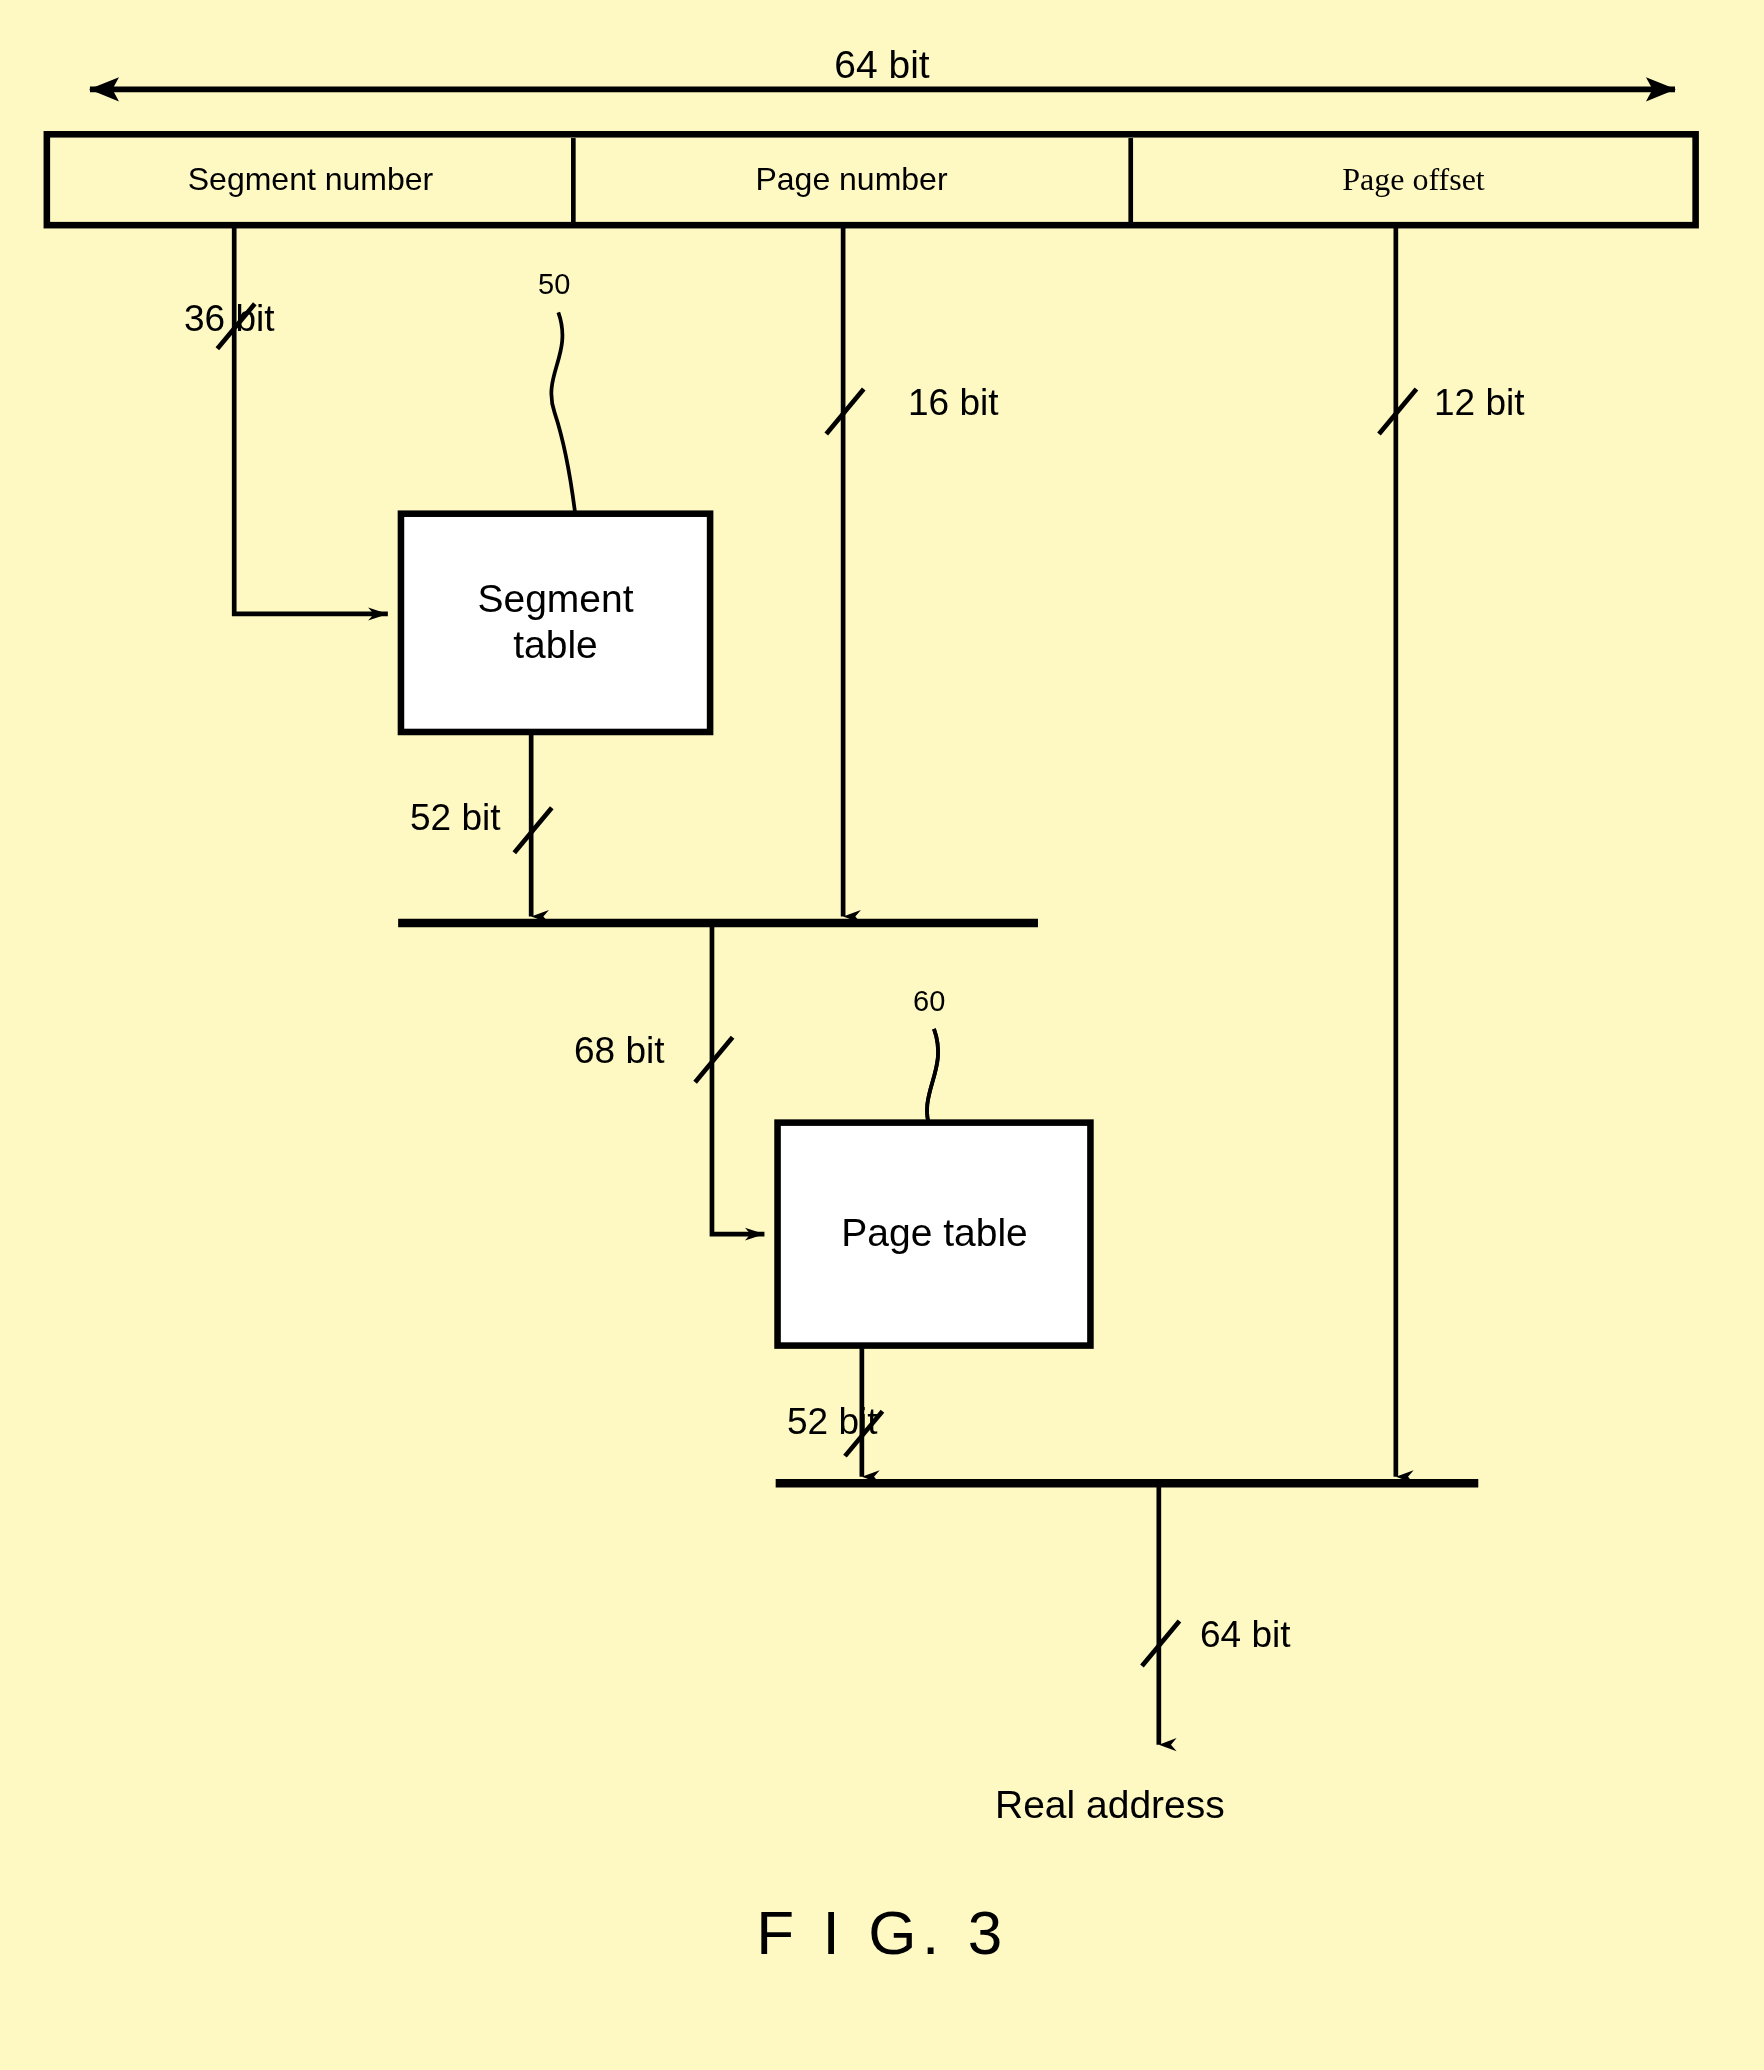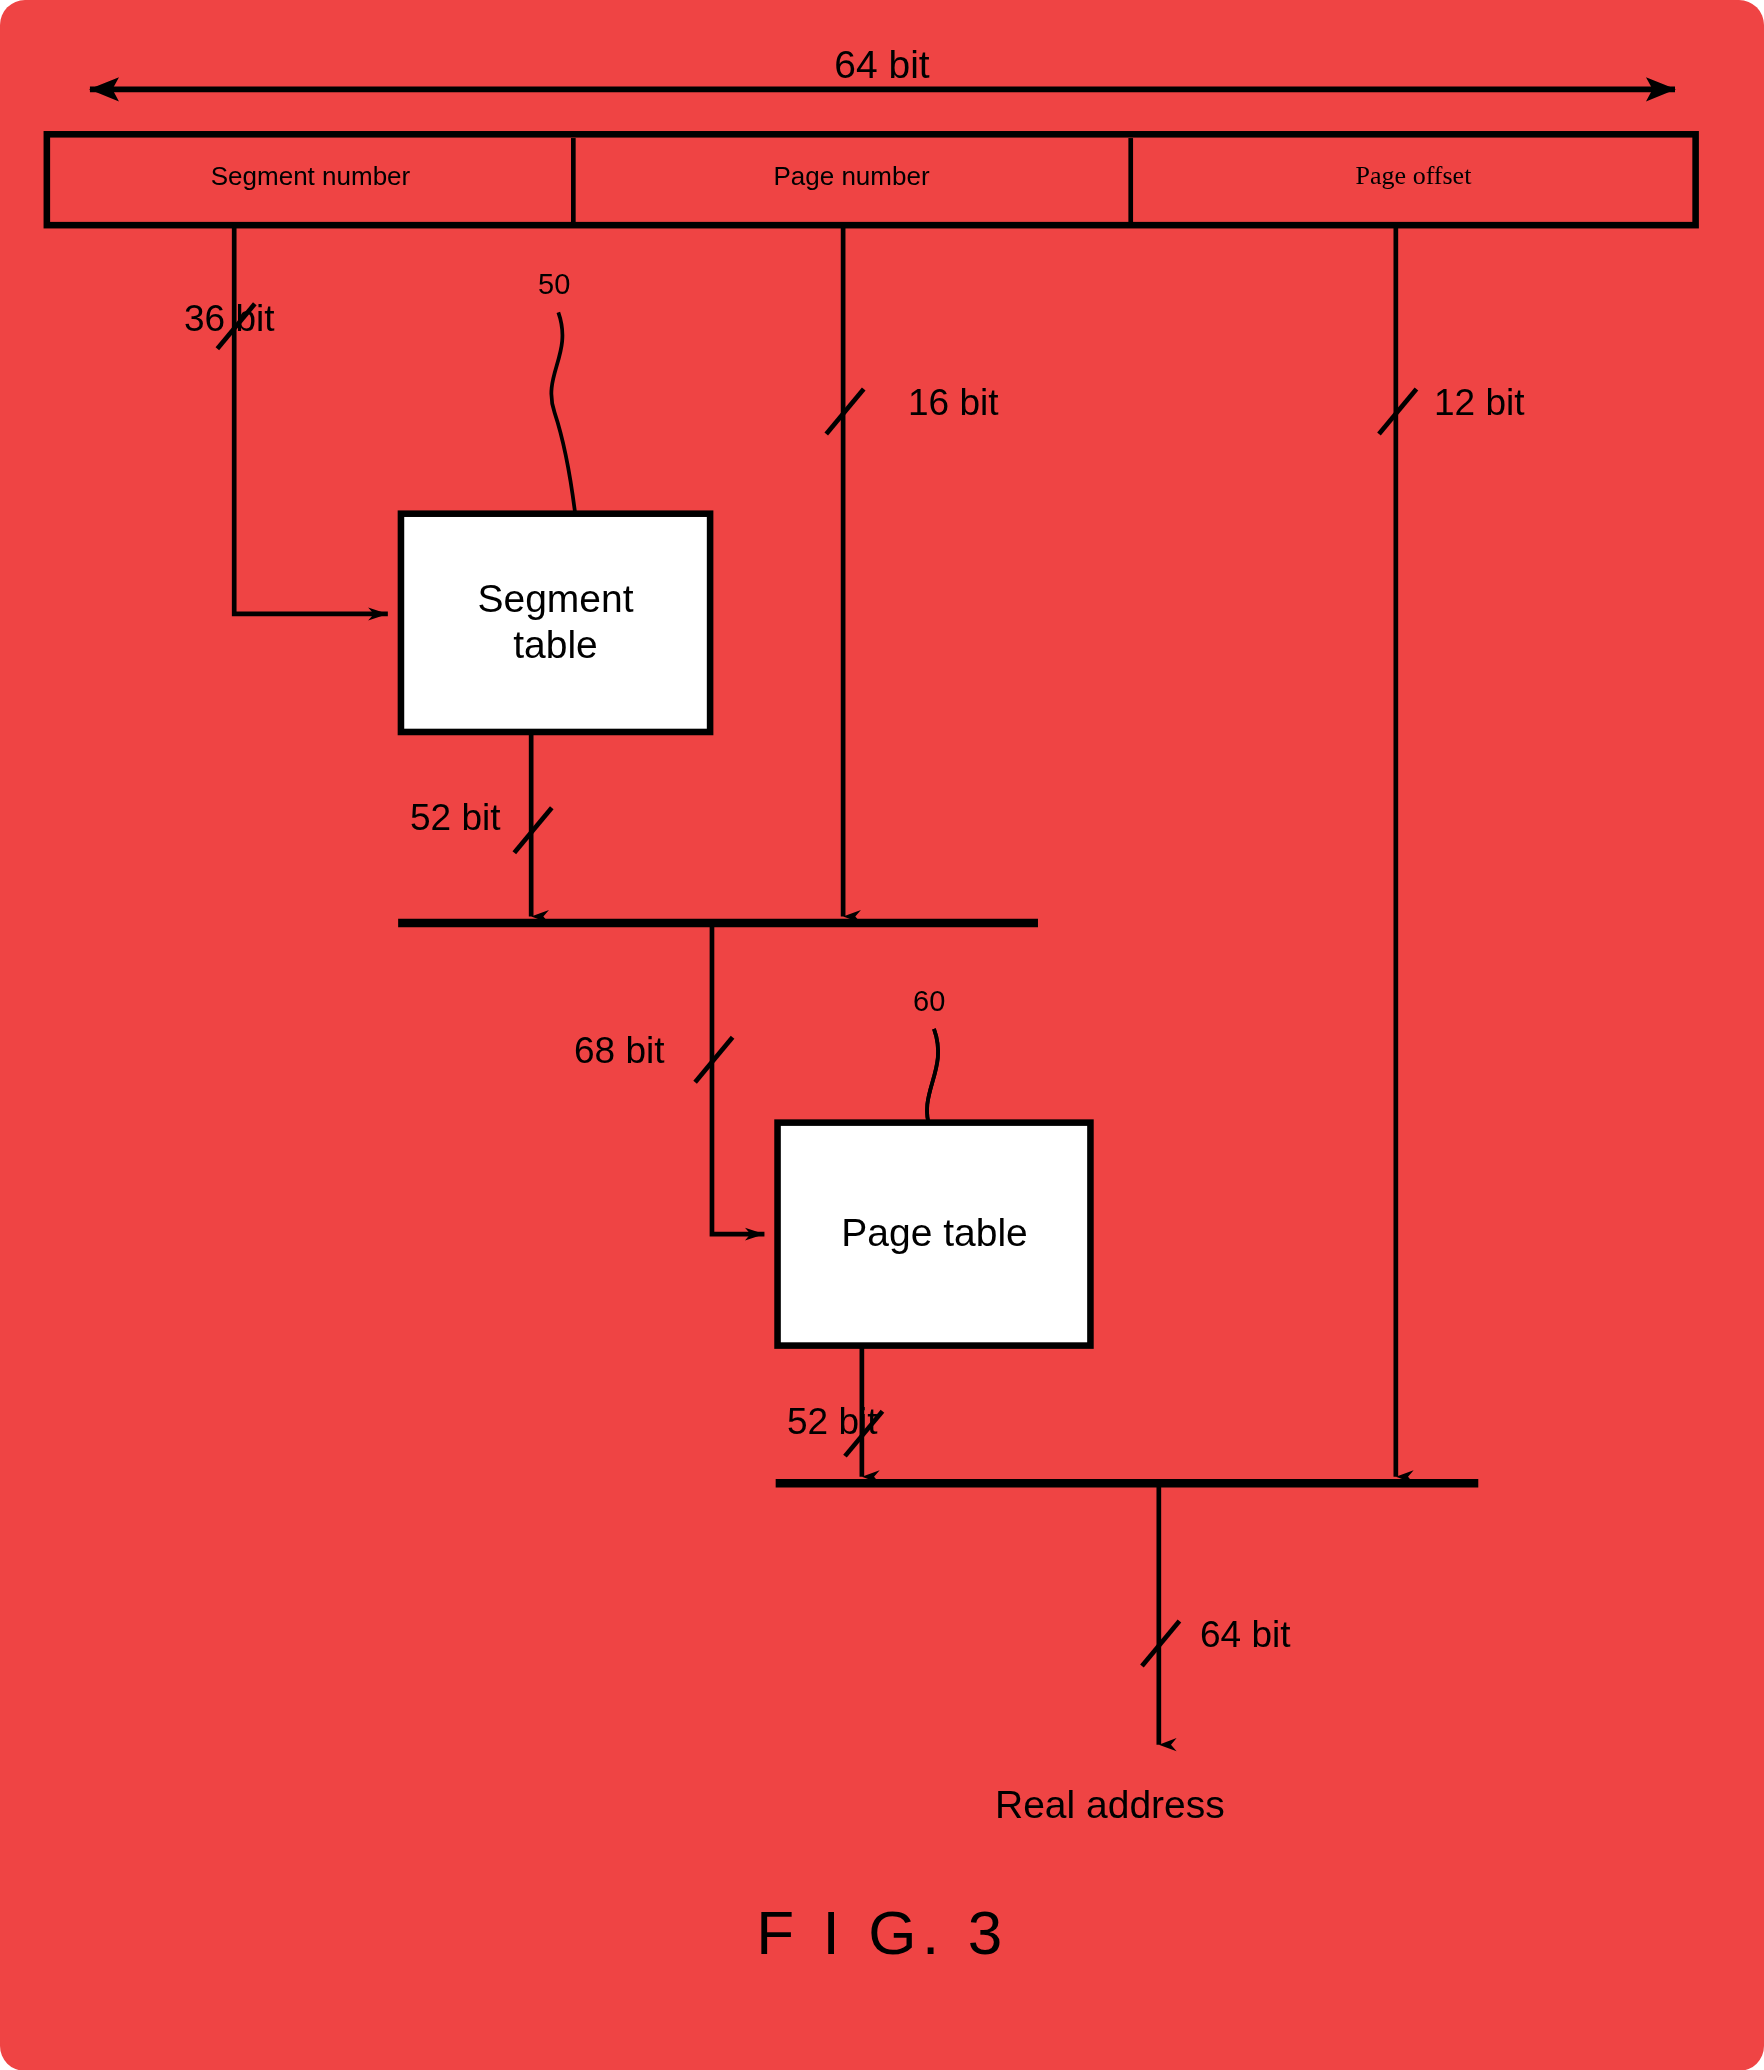--- a/index.html
+++ b/index.html
@@ -9,23 +9,22 @@
     background: #ffffff;
   }
   body {
     font-family: "Liberation Sans", "DejaVu Sans", sans-serif;
     color: #000000;
   }
   #page {
     position: relative;
     width: 1764px;
     height: 2071px;
-    background: #ef4444;
+    background: #fef9c3;
     overflow: hidden;
-    border-radius: 25px;
   }
   #svg-layer {
     position: absolute;
     left: 0;
     top: 0;
     width: 1764px;
     height: 2071px;
   }
   .txt {
     position: absolute;
@@ -36,21 +35,21 @@
   
   .width-label {
     font-size: 39px;
     left: 0;
     top: 45px;
     width: 1764px;
     text-align: center;
   }
   
   .field-label {
-    font-size: 26px;
+    font-size: 32px;
     top: 163px;
     text-align: center;
   }
   #field-0 { left: 47px;   width: 527px; }
   #field-1 { left: 573px;  width: 557px; }
   #field-2 { left: 1131px; width: 565px; font-family: Liberation Serif, serif; }
 
   
   .bit-label {
     font-size: 37px;

